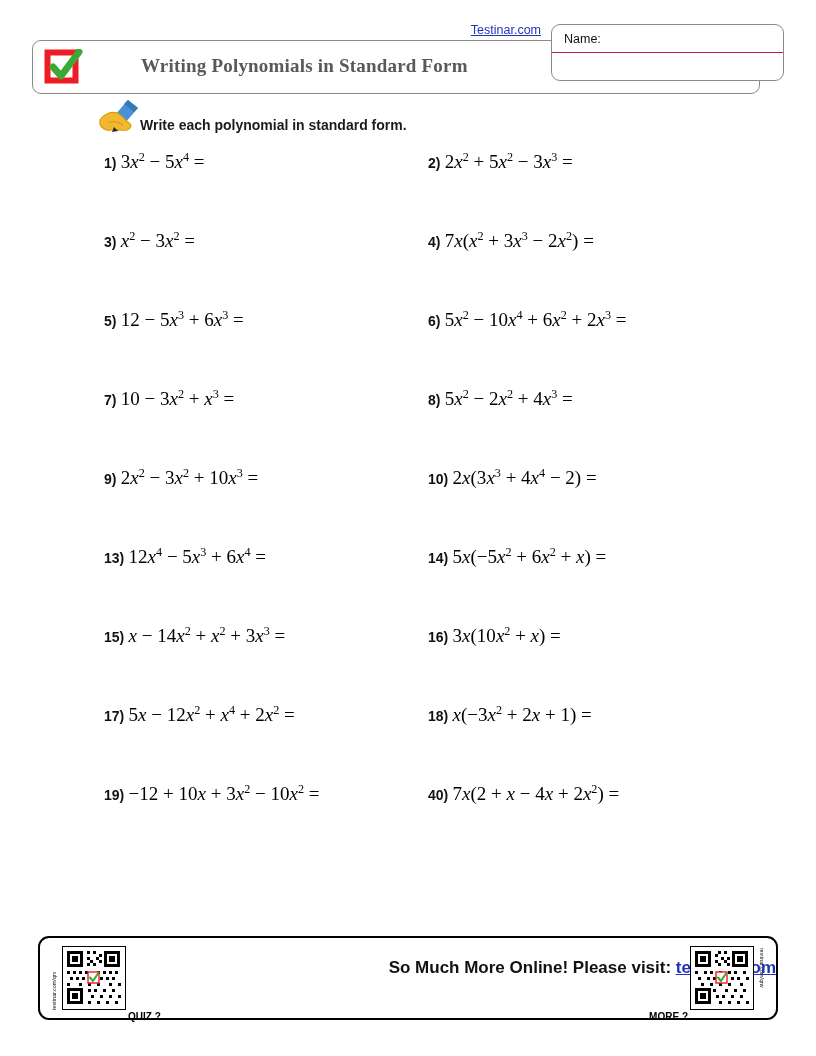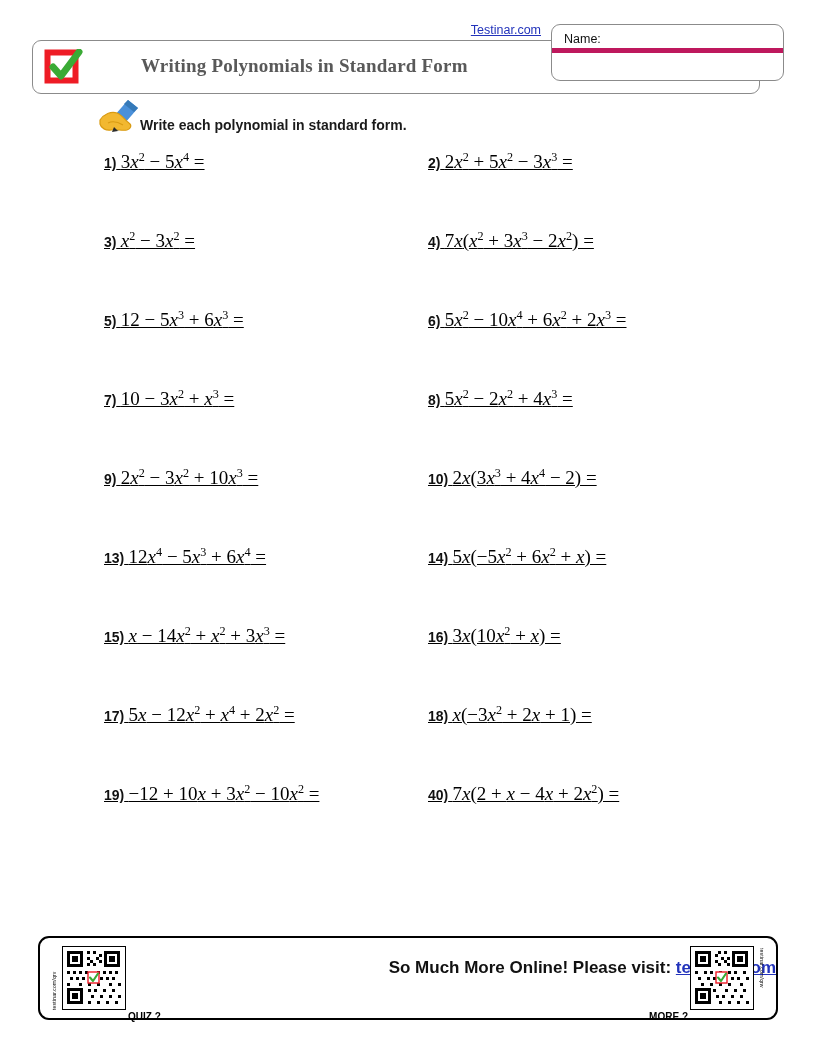--- a/index.html
+++ b/index.html
@@ -88,21 +88,21 @@
     z-index: 5;
   }
   .namedate-row {
     height: 28px;
     line-height: 28px;
     padding-left: 12px;
     font-size: 12.5px;
     color: #111111;
     box-sizing: border-box;
   }
-  .namedate-row.top { border-bottom: 5px solid #be185d; }
+  .namedate-row.top { border-bottom: 1px solid #be185d; }
 
   
   .instruction-zone {
     position: absolute;
     left: 98px;
     top: 98px;
     height: 40px;
   }
   .hand-icon {
     position: absolute;
@@ -134,21 +134,20 @@
     height: 79px;
   }
   .pcell {
     position: absolute;
     top: 0;
     font-family: "Liberation Serif", serif;
     font-size: 17.5px;
     color: #000000;
     white-space: nowrap;
     line-height: 1;
-    text-decoration: underline;
   }
   .pcell.left  { left: 104px; }
   .pcell.right { left: 428px; }
   .pnum {
     font-family: "Liberation Sans", sans-serif;
     font-size: 14px;
     font-weight: bold;
     color: #111111;
   }
   .expr {

